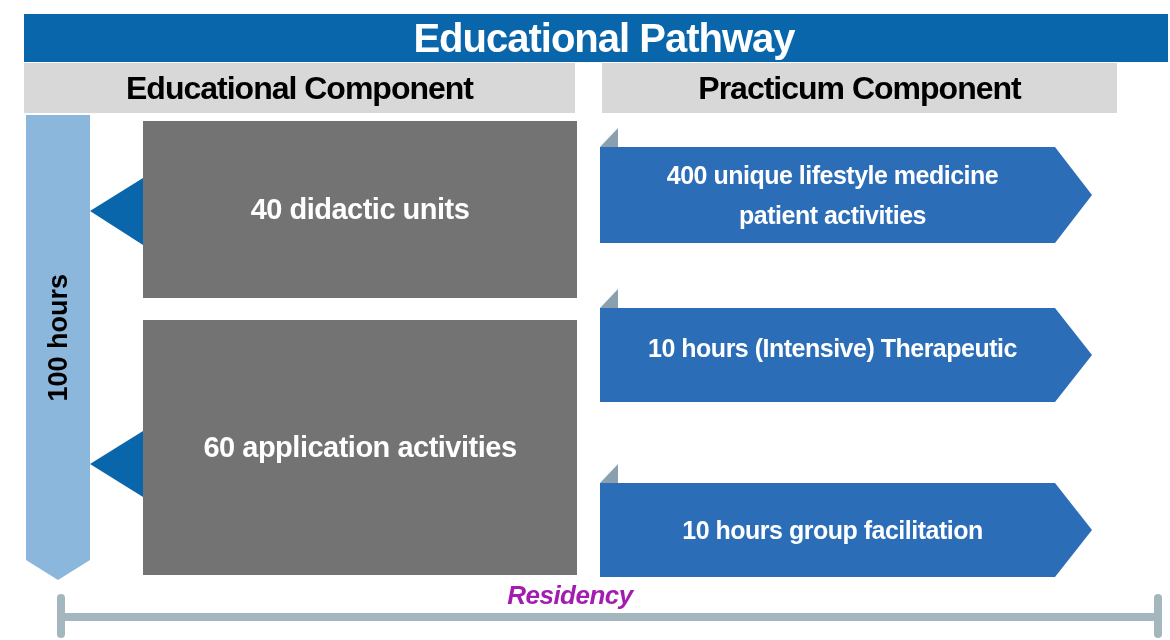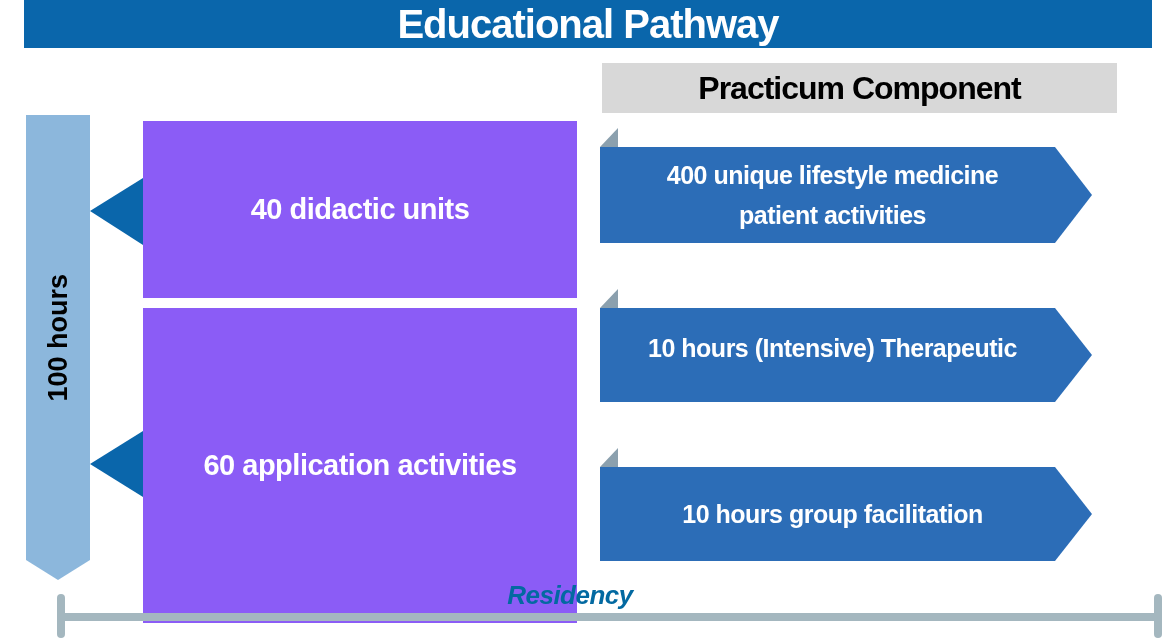--- a/index.html
+++ b/index.html
@@ -2,22 +2,22 @@
 <html><head>
 <meta charset="utf-8">
 <style>
   html,body{margin:0;padding:0;background:#ffffff;}
   .canvas{
     position:relative;width:1170px;height:640px;background:#ffffff;overflow:hidden;
     font-family:"Liberation Sans", sans-serif;
   }
   
   .banner{
-    position:absolute;left:24px;top:0;width:1128px;height:48px;
-    background:#0a66ab;display:flex;align-items:center;justify-content:center;
+    position:absolute;left:24px;top:14px;width:1128px;height:48px;
+    background:#0a66ab;display:flex;align-items:center;justify-content:center;padding-left:16px;
   }
   .banner span{color:#ffffff;font-size:40px;font-weight:bold;letter-spacing:-1px;}
   
   .colhdr{
     position:absolute;top:63px;height:50px;background:#d8d8d8;
     display:flex;align-items:center;justify-content:center;
   }
   .colhdr.left{left:24px;width:551px;}
   .colhdr.right{left:602px;width:515px;}
   .colhdr span{color:#000000;font-size:32px;font-weight:bold;letter-spacing:-1px;}
@@ -30,63 +30,66 @@
     writing-mode:vertical-rl;transform:rotate(180deg);
     color:#000000;font-size:27px;font-weight:bold;letter-spacing:0px;white-space:nowrap;
   }
   .vbar-tip{
     position:absolute;left:26px;top:560px;width:0;height:0;
     border-left:32px solid transparent;border-right:32px solid transparent;
     border-top:20px solid #8cb7dc;
   }
   
   .ebox{
-    position:absolute;left:143px;width:434px;background:#8b5cf6;
+    position:absolute;left:143px;width:434px;background:#737373;
     display:flex;align-items:center;justify-content:center;text-align:center;
   }
   .ebox span{color:#ffffff;font-size:29px;font-weight:bold;letter-spacing:-0.5px;}
   .ebox1{top:121px;height:177px;}
-  .ebox2{top:308px;height:315px;}
+  .ebox2{top:320px;height:255px;}
   .notch{position:absolute;left:90px;width:0;height:0;border-right:53px solid #0a66ab;}
   .notch1{top:178px;border-top:33px solid transparent;border-bottom:34px solid transparent;}
   .notch2{top:431px;border-top:33px solid transparent;border-bottom:33px solid transparent;}
   
   .parrow{position:absolute;left:600px;width:492px;}
   .parrow svg{position:absolute;left:0;top:0;display:block;}
   .ptext{
     position:absolute;left:10px;width:445px;display:flex;flex-direction:column;
     align-items:center;justify-content:center;text-align:center;
   }
   .ptext .line{color:#ffffff;font-size:25px;font-weight:bold;letter-spacing:-0.5px;line-height:40px;}
   .ptext .line:empty{display:none;}
   .pa1{top:128px;height:115px;}
   .pa1 .ptext{top:19px;height:96px;}
   .pa2{top:289px;height:113px;}
   .pa2 .ptext{top:19px;height:80px;}
-  .pa3{top:448px;height:113px;}
+  .pa3{top:464px;height:113px;}
   .pa3 .ptext{top:19px;height:94px;}
   
   .residency{
     position:absolute;left:430px;top:580px;width:280px;text-align:center;
-    color:#0369a1;font-size:26px;font-weight:bold;font-style:italic;letter-spacing:-0.5px;
+    color:#a21caf;font-size:26px;font-weight:bold;font-style:italic;letter-spacing:-0.5px;
   }
   .tl-bar{position:absolute;left:62px;top:613px;width:1098px;height:8px;background:#a4b7bf;}
   .tl-tick{position:absolute;top:594px;width:8px;height:44px;background:#a4b7bf;border-radius:4px;}
   .tl-left{left:57px;}
   .tl-right{left:1154px;}
 </style>
 </head>
 <body>
 
 <div class="canvas">
 
   <div class="banner">
     <span>Educational Pathway</span>
   </div>
 
+  <div class="colhdr left">
+    <span>Educational Component</span>
+  </div>
   <div class="colhdr right">
     <span>Practicum Component</span>
   </div>
 
   <div class="vbar">
     <span class="hours">100 hours</span>
   </div>
   <div class="vbar-tip"></div>
 
   <div class="ebox ebox1">

